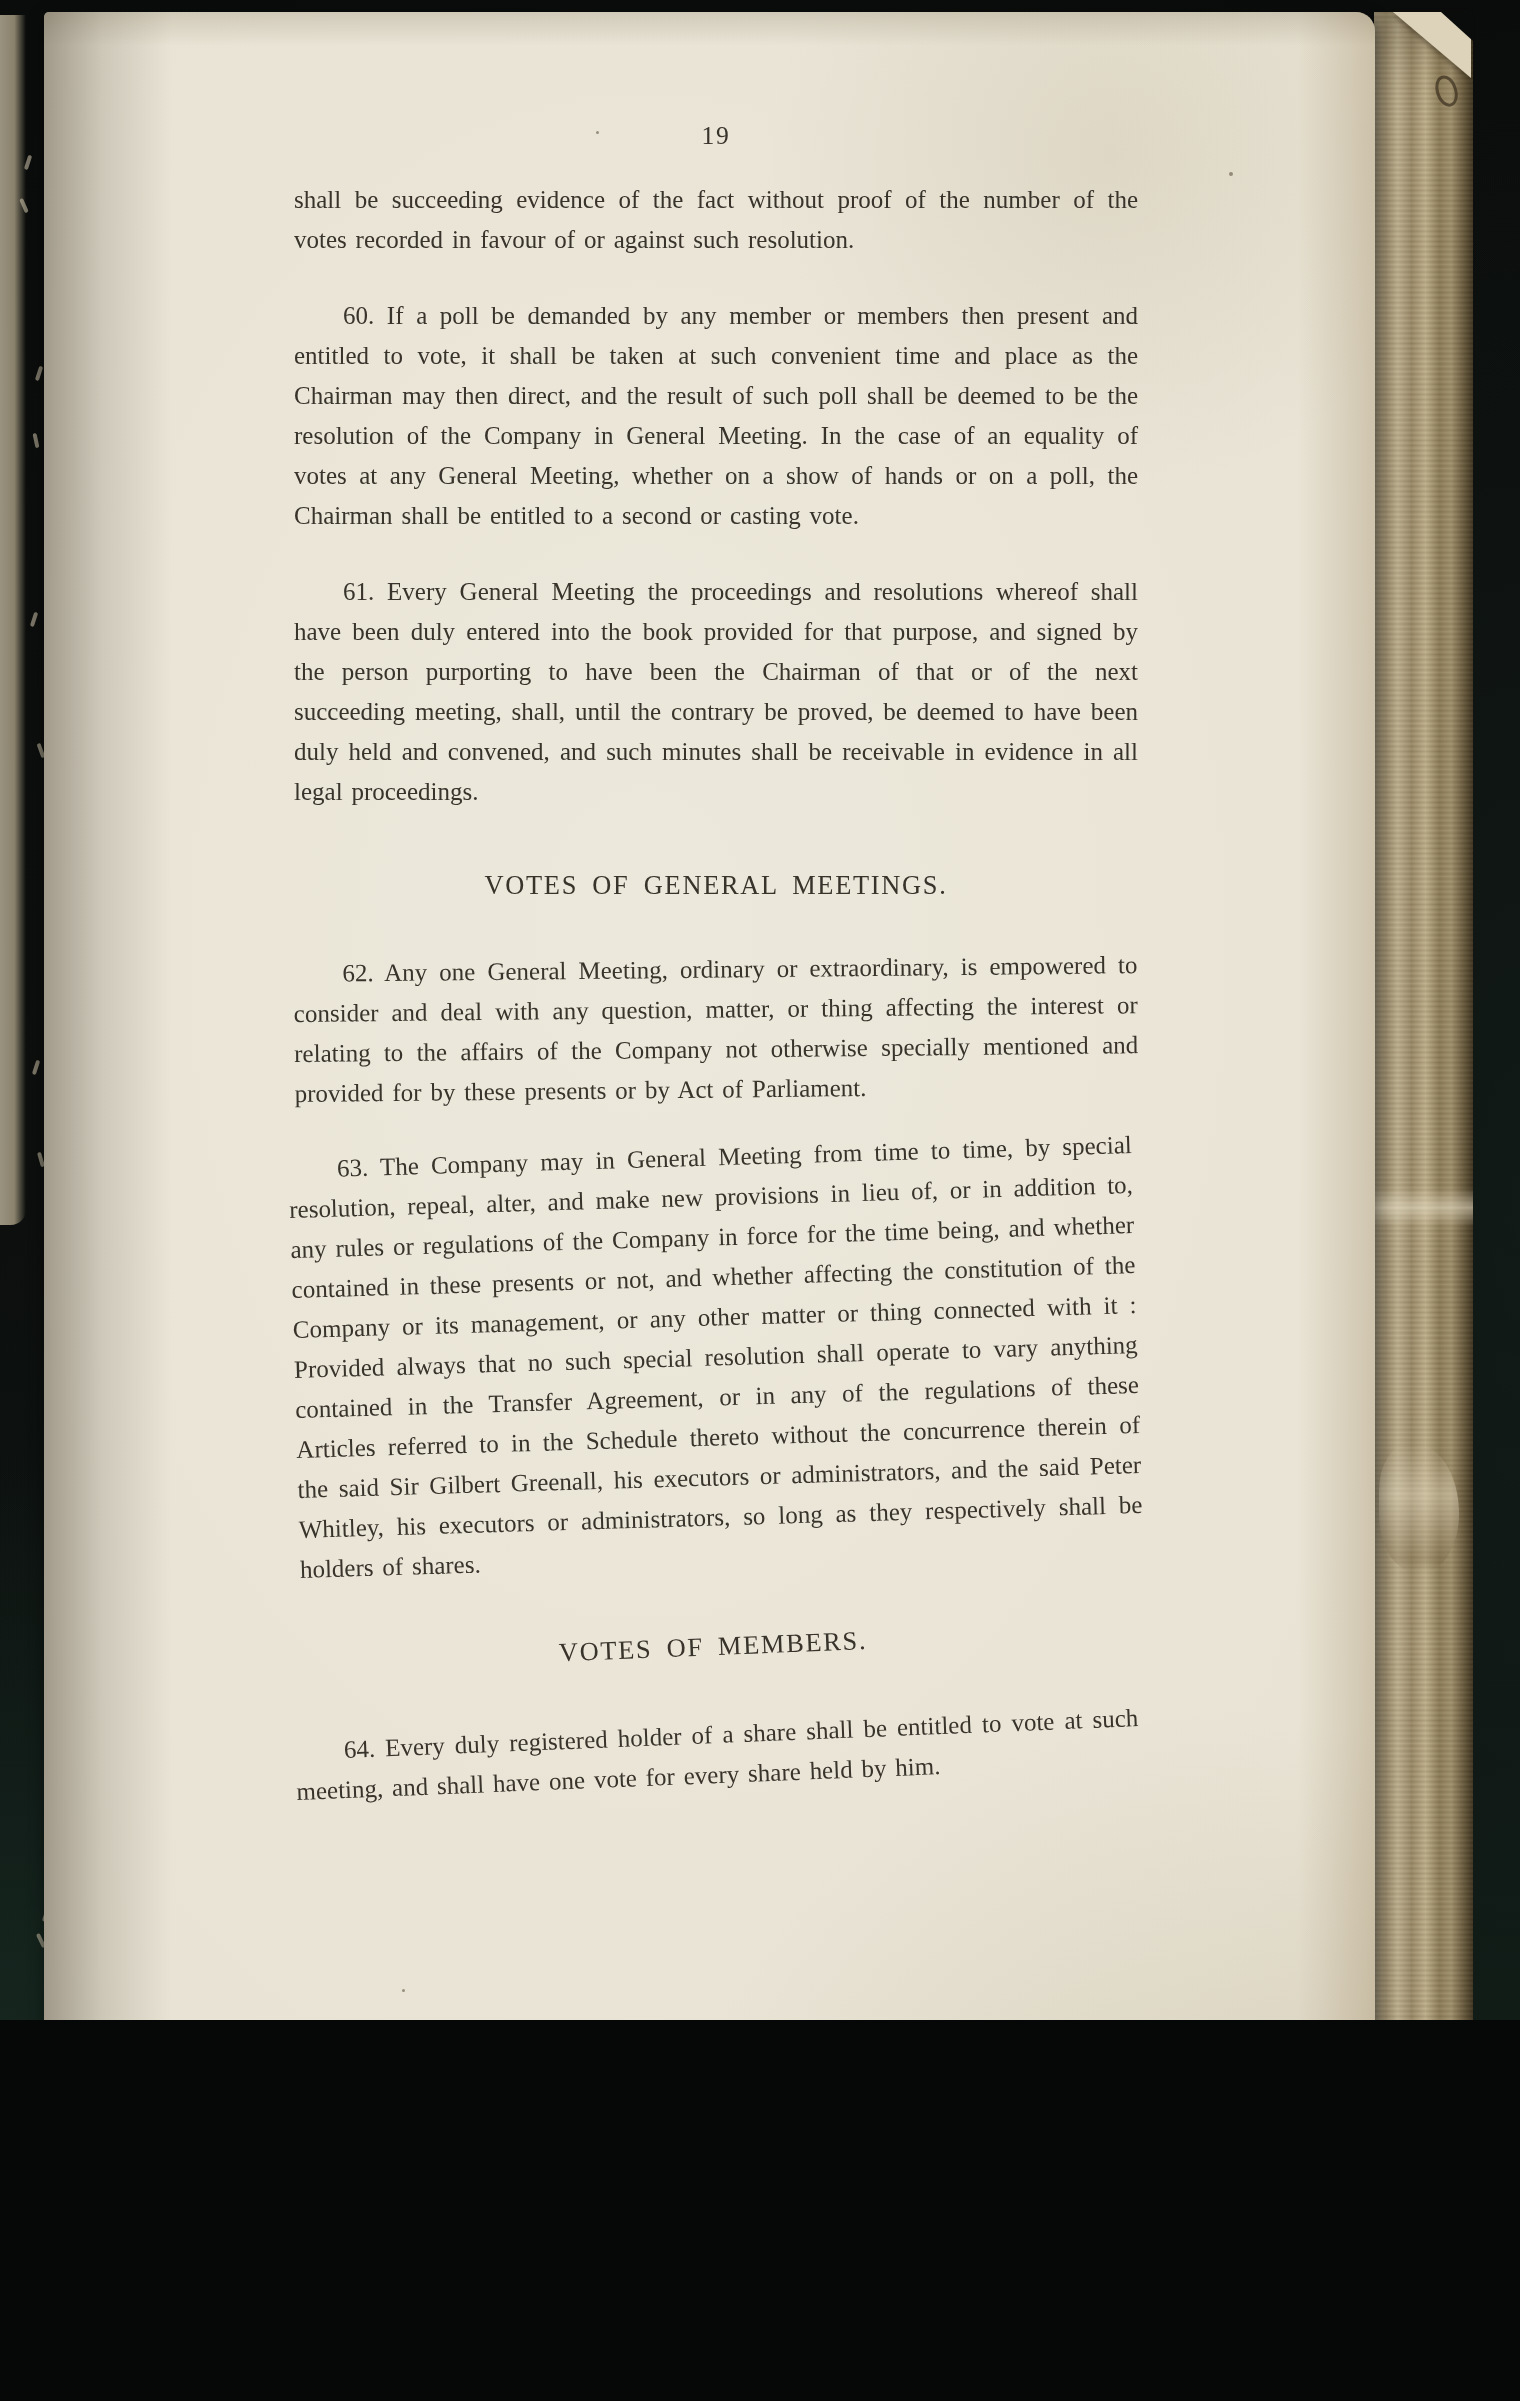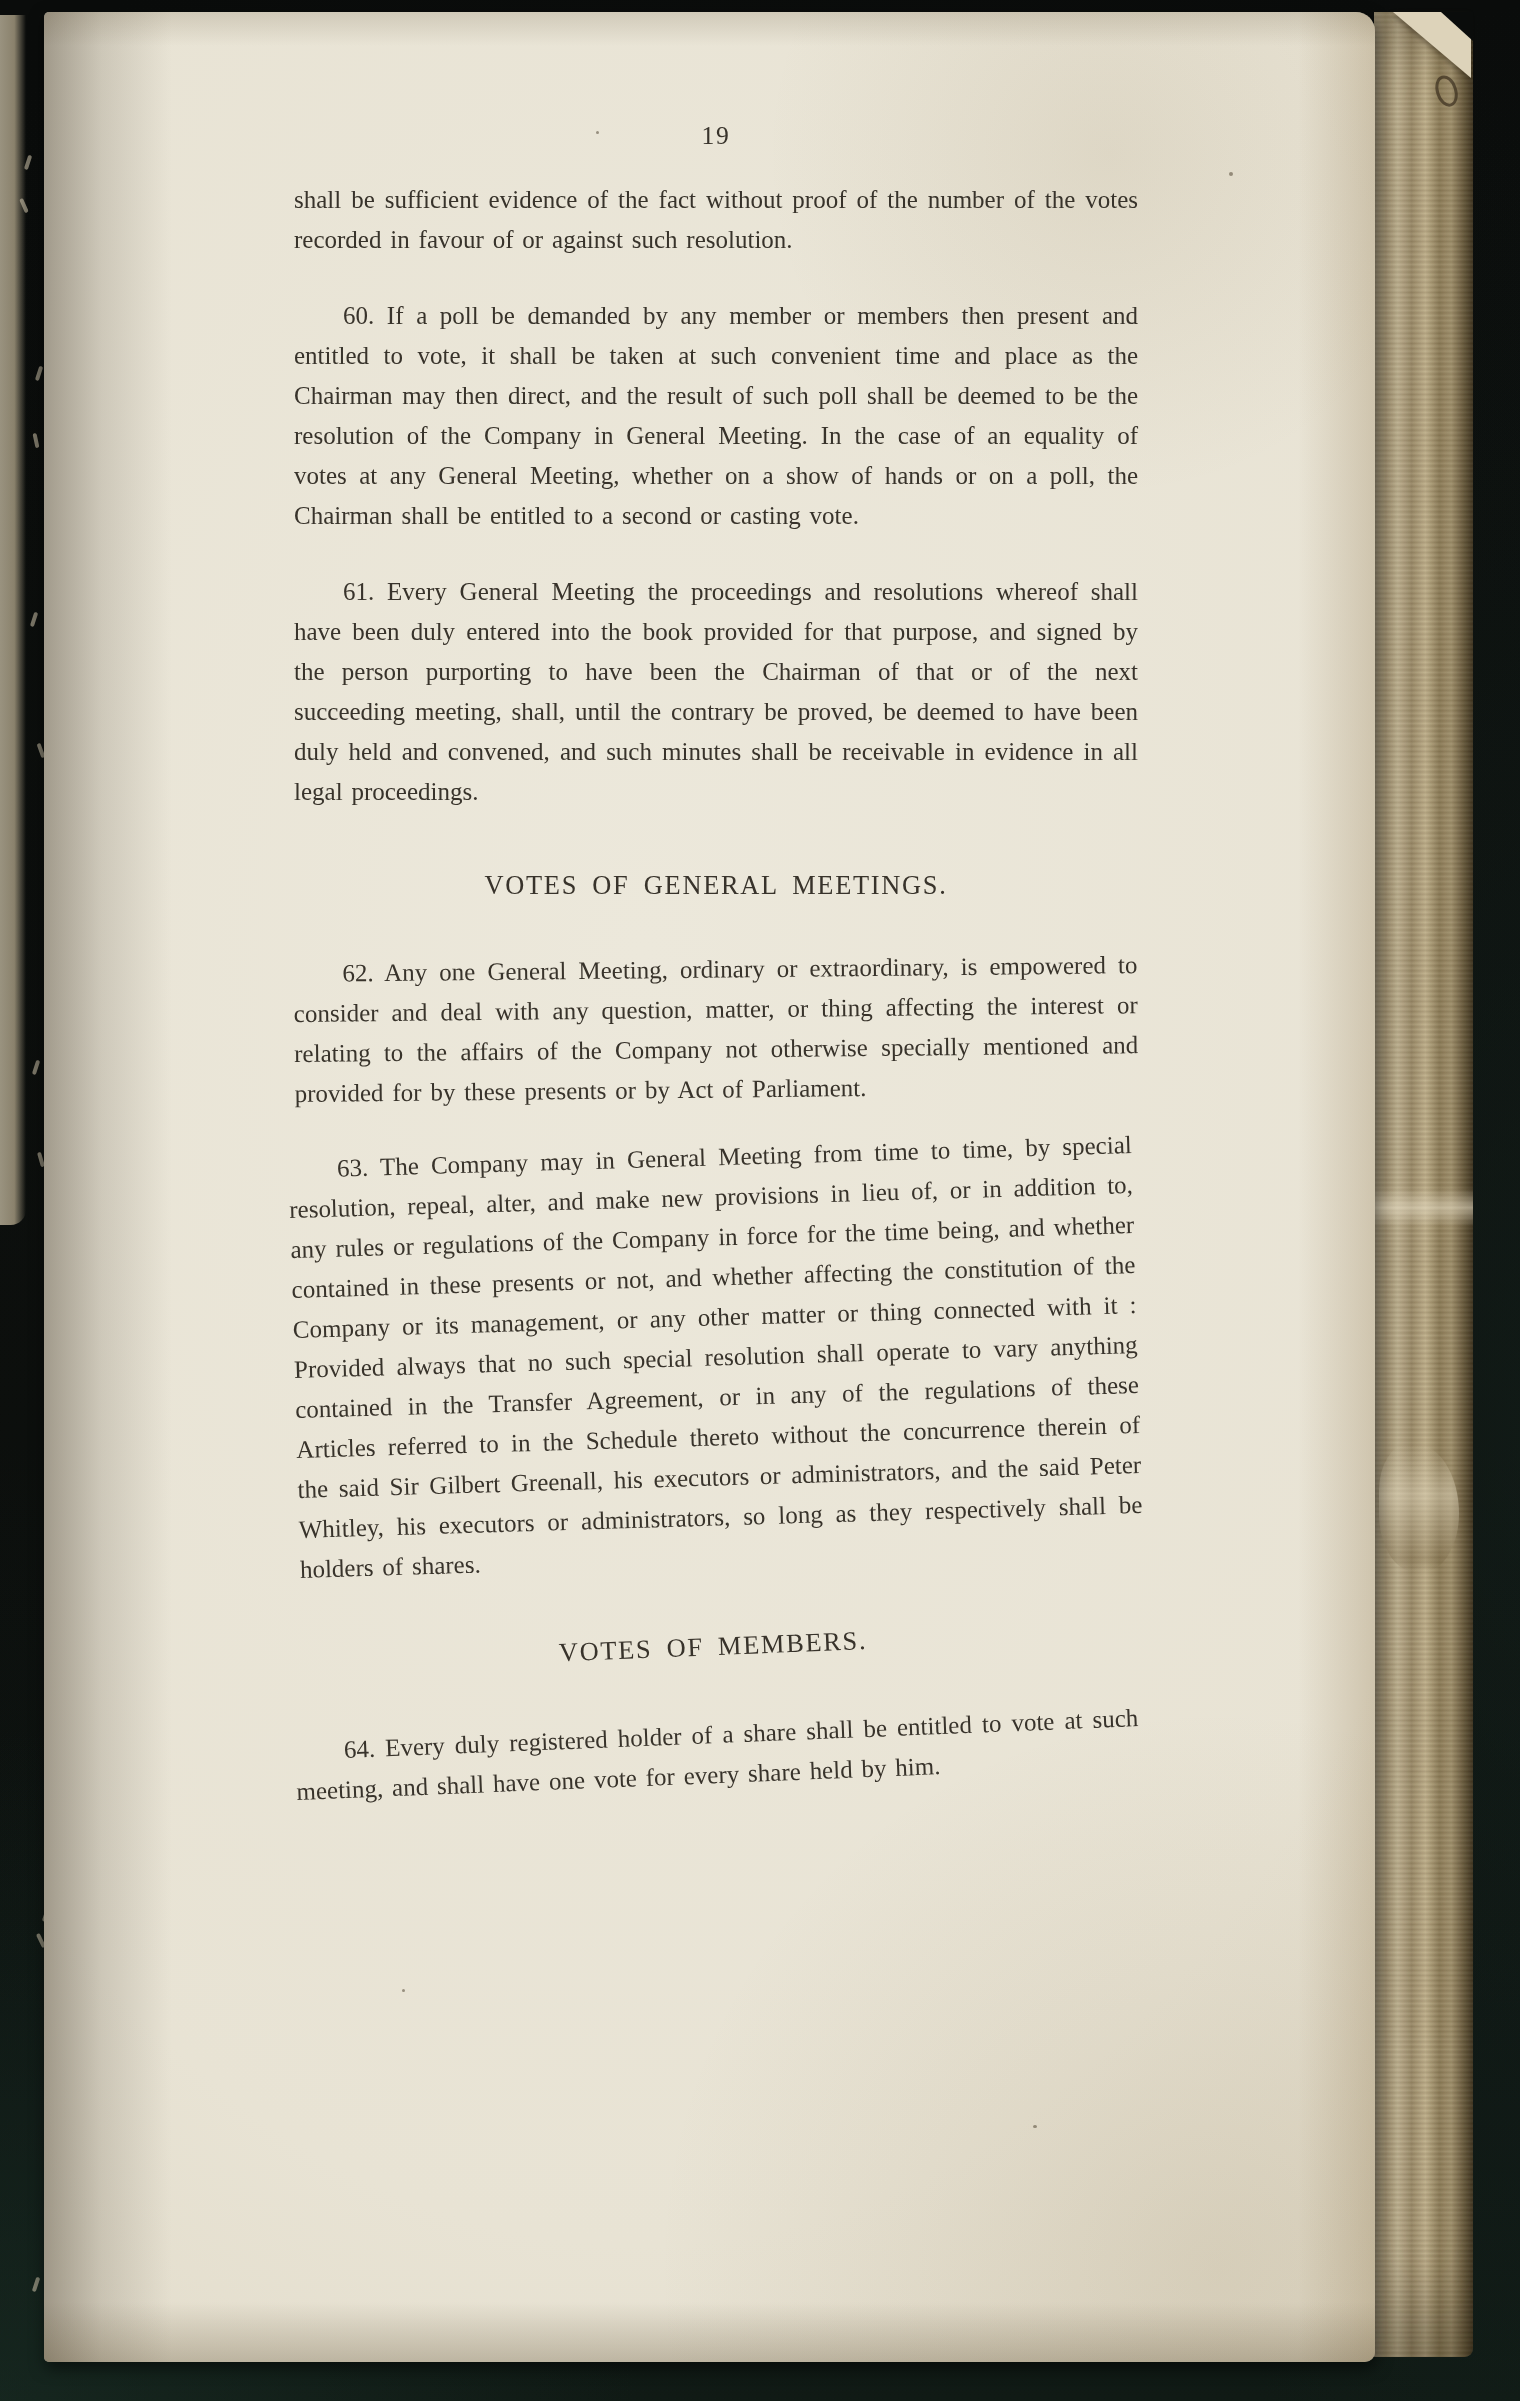--- a/index.html
+++ b/index.html
@@ -1,19 +1,19 @@
 <!DOCTYPE html>
 <html style="font-size:13.6px"><head>
 <meta charset="utf-8">
 <style>
   html, body { margin: 0; padding: 0; background: #060807; }
   #canvas {
     position: relative;
     width: 1520px;
-    height: 2401px;
+    height: 2020px;
     overflow: hidden;
     background:
       linear-gradient(180deg, #0a0c0b 0%, #0b0e0c 60%, #0e1512 88%, #101a15 100%);
     font-family: "Liberation Serif", serif;
   }
 
   
   .cover-sheen {
     position: absolute; inset: 0;
     background:
@@ -178,21 +178,21 @@
 
     <div class="speck" style="left:1185px; top:160px; width:4.3px; height:4.3px;"></div>
     <div class="speck" style="left:552px;  top:119px; width:3.4px; height:3.4px;"></div>
     <div class="speck" style="left:989px; top:2113px; width:4.3px; height:3.4px;"></div>
     <div class="speck" style="left:358px;  top:1977px; width:3.4px; height:3.4px;"></div>
 
     <div class="content">
 
       <div class="pageno">19</div>
 
-      <p class="para">shall be sufficient evidence of the fact without proof of the number of the votes recorded in favour of or against such resolution.</p>
+      <p class="para">shall be succeeding evidence of the fact without proof of the number of the votes recorded in favour of or against such resolution.</p>
 
       <p class="para numbered">60. If a poll be demanded by any member or members then present and entitled to vote, it shall be taken at such convenient time and place as the Chairman may then direct, and the result of such poll shall be deemed to be the resolution of the Company in General Meeting.  In the case of an equality of votes at any General Meeting, whether on a show of hands or on a poll, the Chairman shall be entitled to a second or casting vote.</p>
 
       <p class="para numbered">61. Every General Meeting the proceedings and resolutions whereof shall have been duly entered into the book provided for that purpose, and signed by the person purporting to have been the Chairman of that or of the next succeeding meeting, shall, until the contrary be proved, be deemed to have been duly held and convened, and such minutes shall be receivable in evidence in all legal proceedings.</p>
 
       <h2 class="heading">VOTES OF GENERAL MEETINGS.</h2>
 
       <p class="para numbered tilt-a">62. Any one General Meeting, ordinary or extraordinary, is empowered to consider and deal with any question, matter, or thing affecting the interest or relating to the affairs of the Company not otherwise specially mentioned and provided for by these presents or by Act of Parliament.</p>
 
       <p class="para numbered tilt-b">63. The Company may in General Meeting from time to time, by special resolution, repeal, alter, and make new provisions in lieu of, or in addition to, any rules or regulations of the Company in force for the time being, and whether contained in these presents or not, and whether affecting the constitution of the Company or its management, or any other matter or thing connected with it : Provided always that no such special resolution shall operate to vary anything contained in the Transfer Agreement, or in any of the regulations of these Articles referred to in the Schedule thereto without the concurrence therein of the said Sir Gilbert Greenall, his executors or administrators, and the said Peter Whitley, his executors or administrators, so long as they respectively shall be holders of shares.</p>

